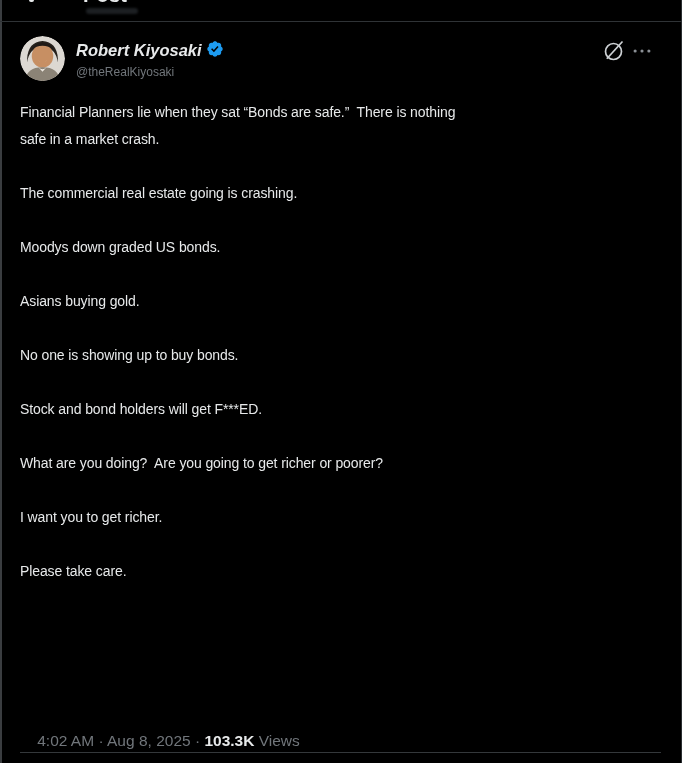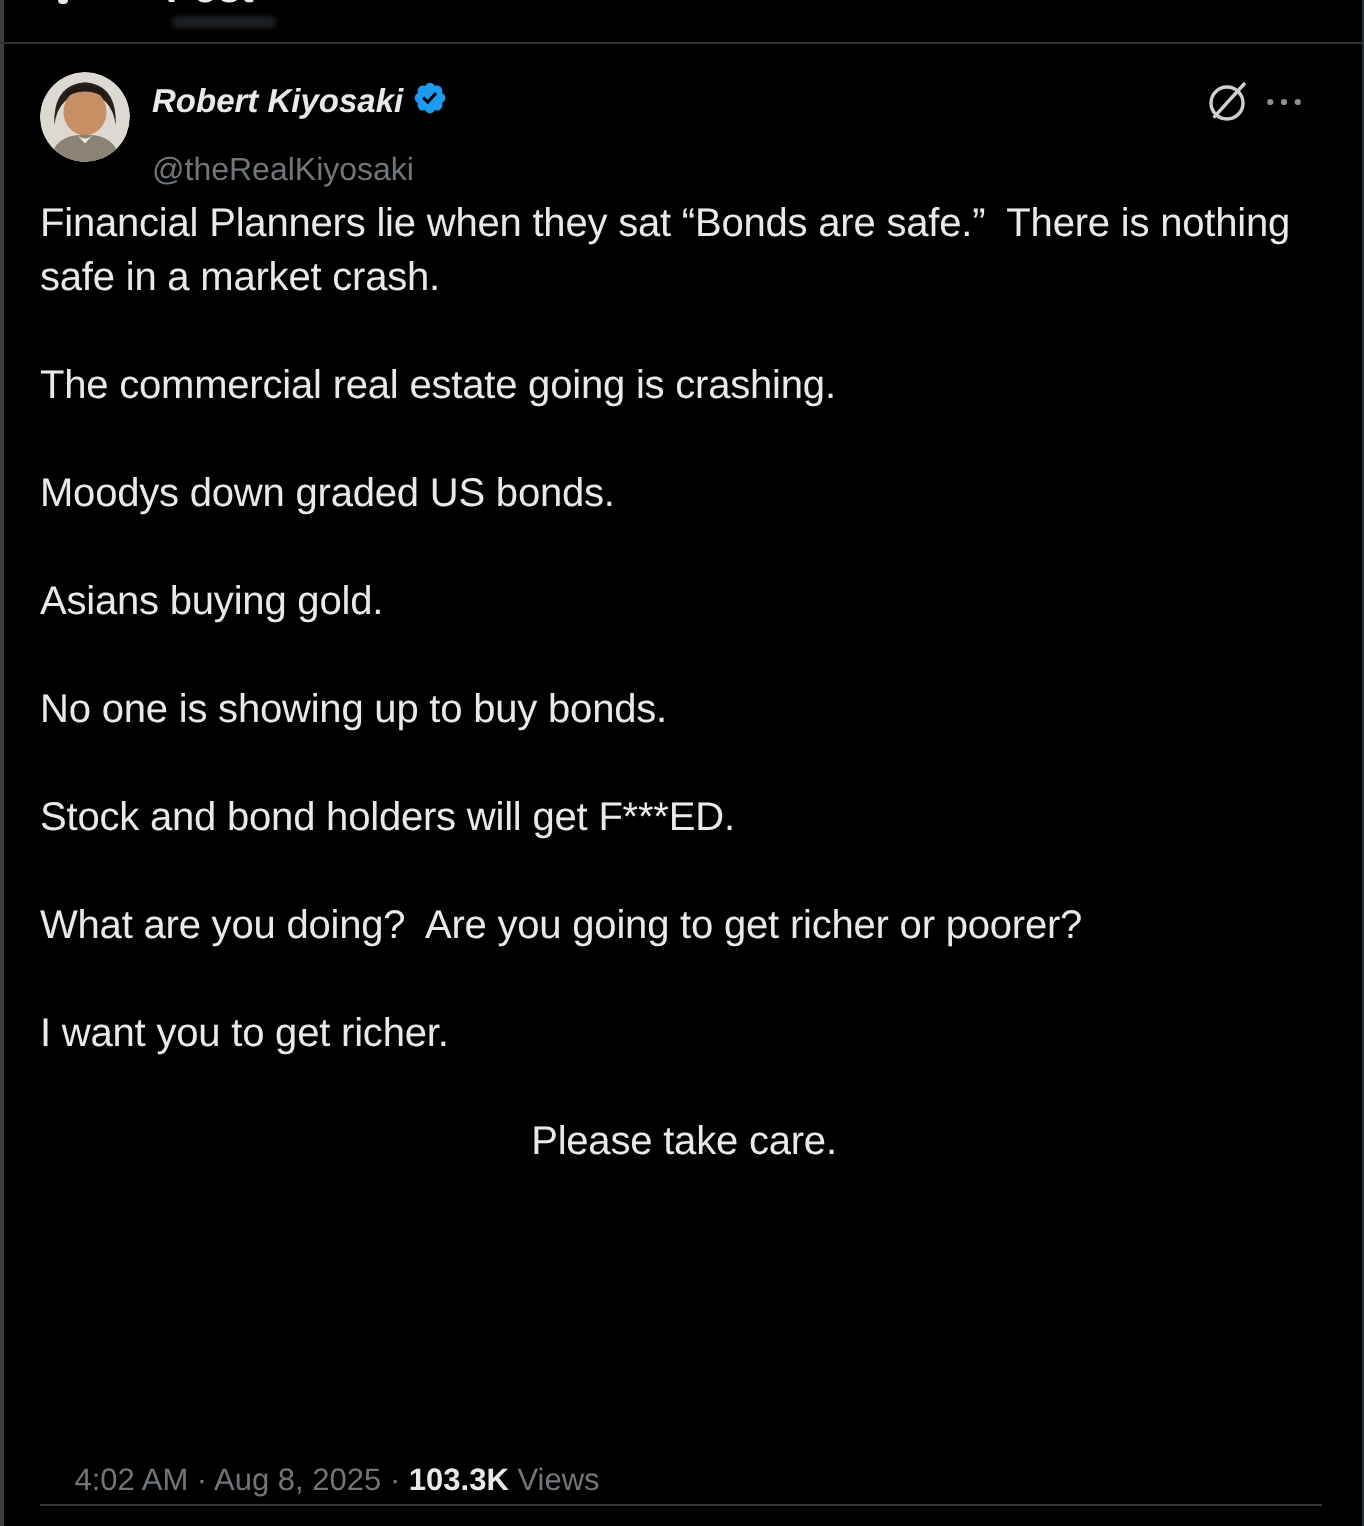--- a/index.html
+++ b/index.html
@@ -22,32 +22,32 @@
   .smudge { position:absolute; left:86px; top:8px; width:52px; height:6px;
             background:#1c1f22; border-radius:3px; filter:blur(1px); }
 
   
   .avatar { position:absolute; left:20px; top:36px; width:45px; height:45px;
             border-radius:50%; overflow:hidden; cursor:pointer; }
   .avatar svg { display:block; }
   .name-line { position:absolute; left:76px; top:39px; display:flex; align-items:center; gap:4px; }
   .display-name { font-size:16.5px; font-weight:700; color:#e7e9ea; cursor:pointer; white-space:pre;font-style:italic; }
   .badge { display:inline-block; margin-top:1px; }
-  .handle { position:absolute; left:76px; top:77px; font-size:16px; color:#71767b;
+  .handle { position:absolute; left:76px; top:65px; font-size:12px; color:#71767b;
             cursor:pointer; white-space:pre; }
   .grok-btn { position:absolute; left:601px; top:39px; width:26px; height:26px;
               background:none; border:none; cursor:pointer; padding:0; }
   .more-btn { position:absolute; left:631px; top:42px; width:22px; height:20px;
               background:none; border:none; cursor:pointer; padding:0; }
 
   
   .tweet-text { position:absolute; left:20px; top:99px; width:644px; color:#e7e9ea;
-                font-size:20px; }
+                font-size:14px; }
   .para { margin-bottom:27px; }
-  .para:last-child { margin-bottom:12px;text-align:center; }
+  .para:last-child { margin-bottom:12px; }
   .line { height:27px; line-height:27px; white-space:pre; letter-spacing:-0.1px; }
 
   
   .meta { position:absolute; left:20px; top:708px; font-size:15.5px; color:#71767b;
           white-space:pre; line-height:22px; }
   .meta .views-count { color:#e7e9ea; font-weight:700; }
 
   .bottom-divider { position:absolute; left:20px; top:752px; width:641px; height:1px;
                     background:#34383b; }
 </style>

